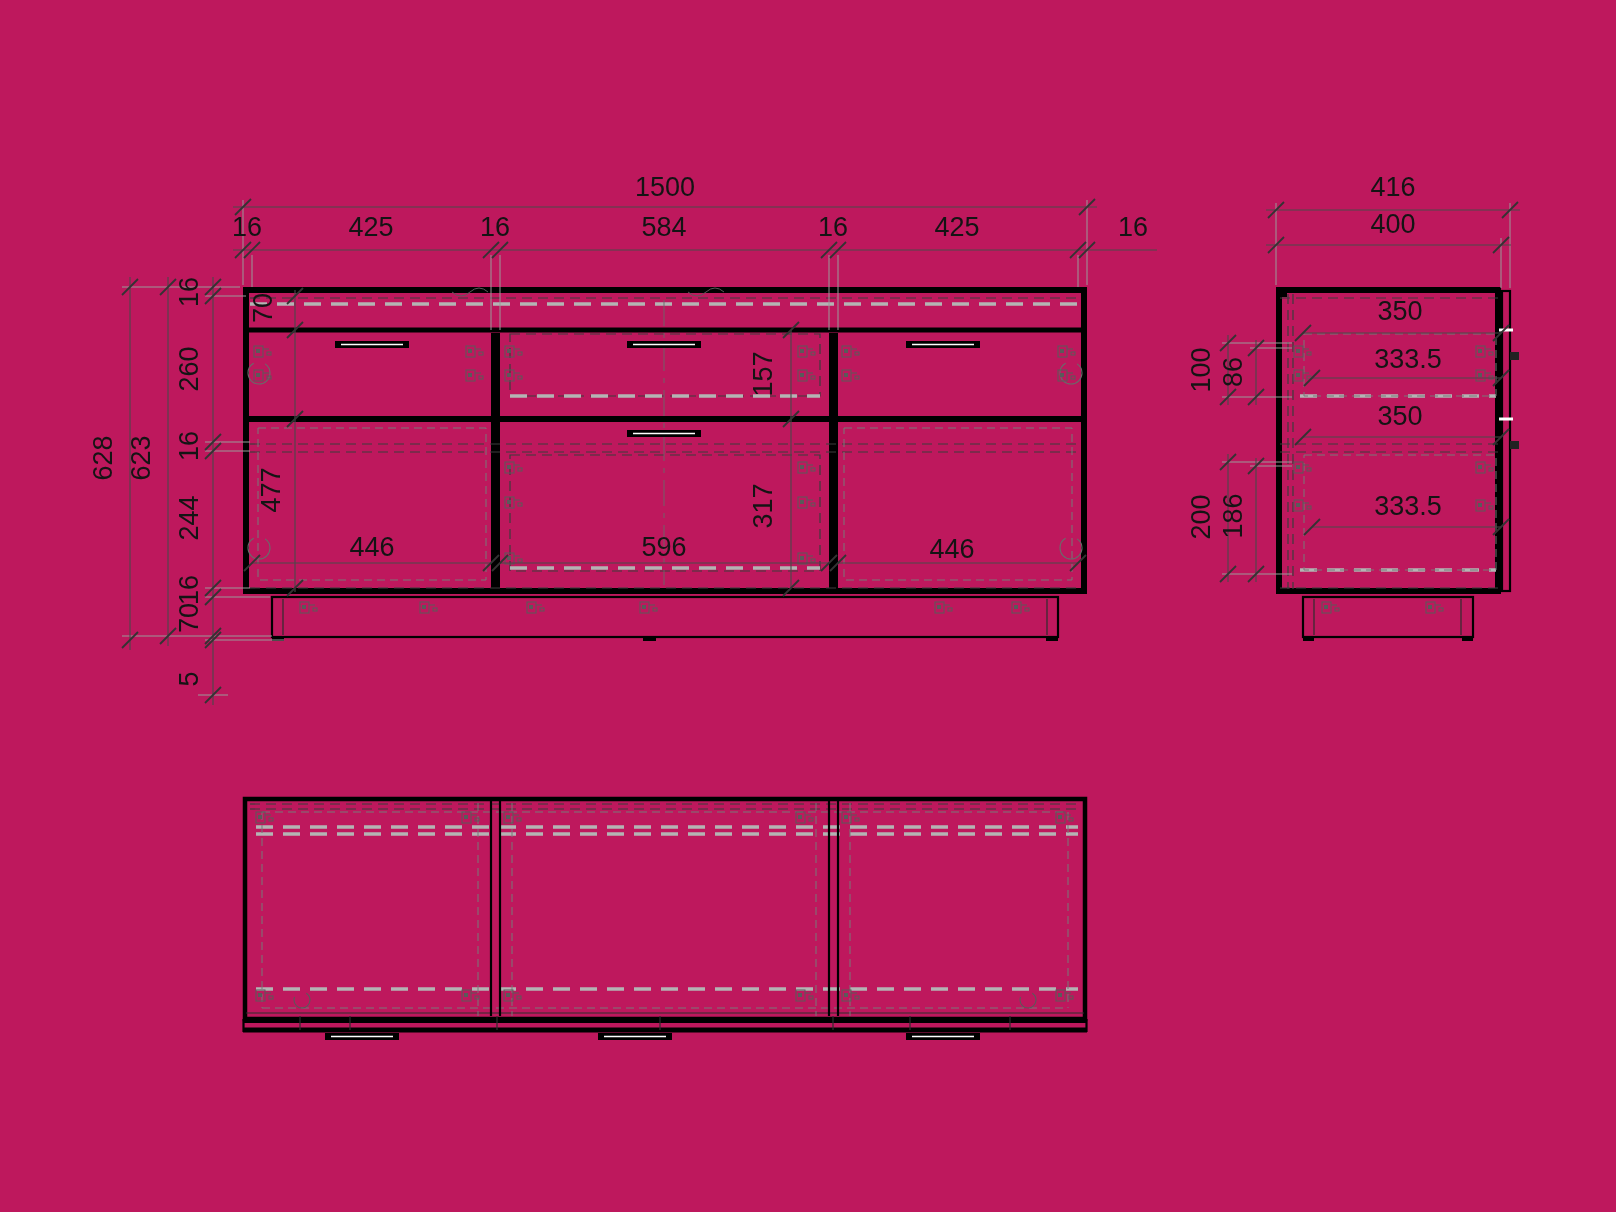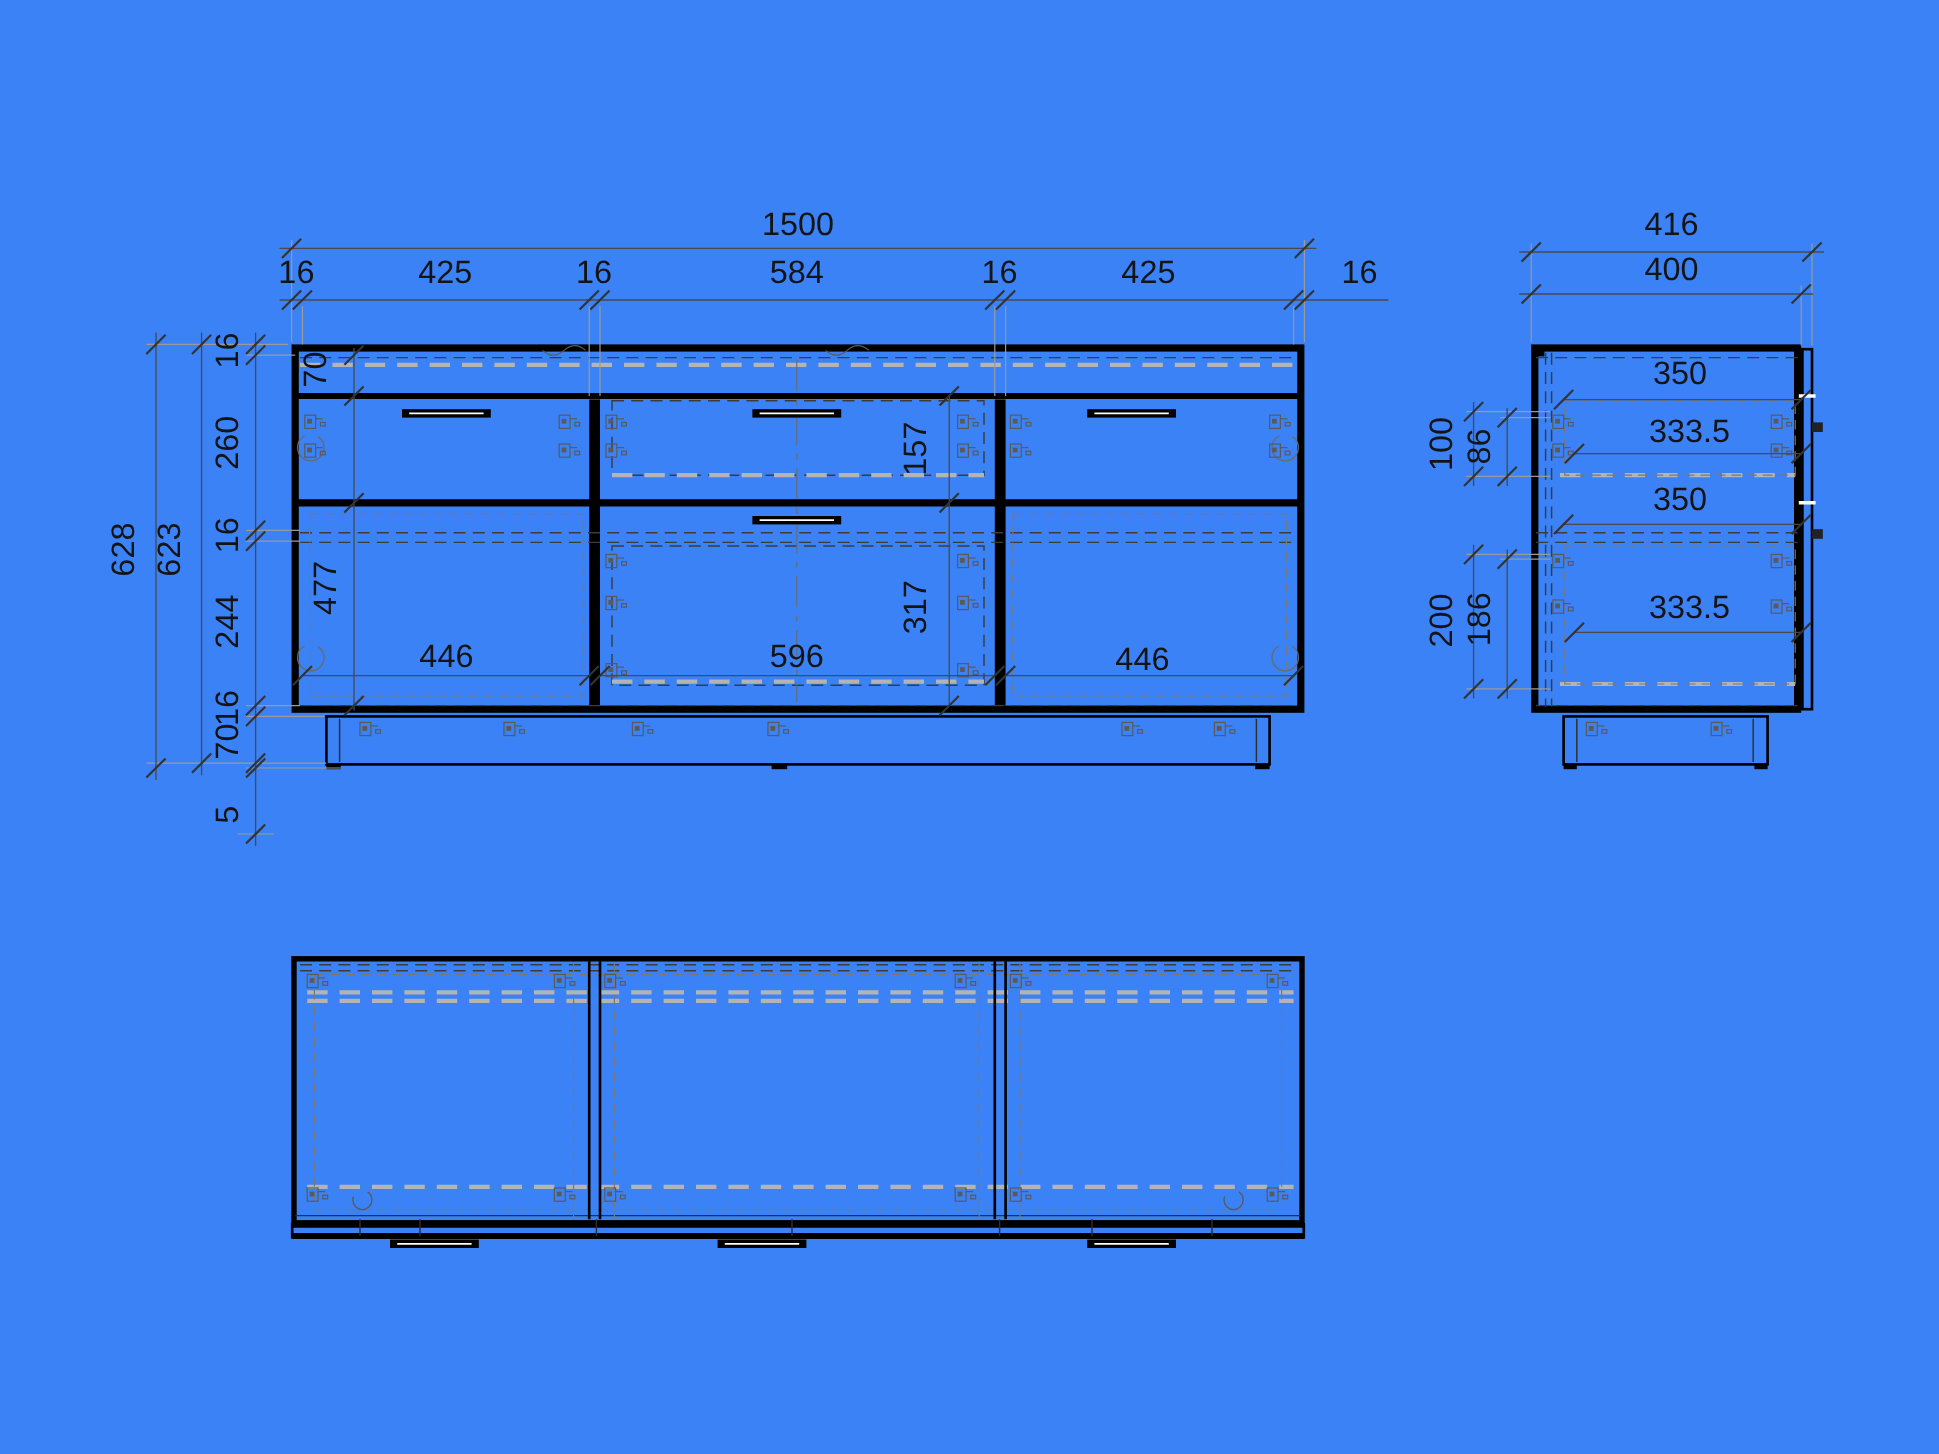--- a/index.html
+++ b/index.html
@@ -1,16 +1,16 @@
 <!DOCTYPE html>
 <html><head>
 <meta charset="utf-8">
 <style>
   html,body{margin:0;padding:0;background:#fff;}
-  #stage{position:relative;width:1616px;height:1212px;background:#3b82f6;overflow:hidden;}
+  #stage{position:relative;width:1616px;height:1212px;background:#be185d;overflow:hidden;}
   svg{position:absolute;left:0;top:0;}
   svg text{font-family:"Liberation Sans","DejaVu Sans",sans-serif;font-size:27px;fill:#141414;}
   .tA{text-anchor:middle;}
   .w9{stroke:#000;stroke-width:9;fill:none;}
   .w6{stroke:#000;stroke-width:6;fill:none;}
   .w5{stroke:#000;stroke-width:5;fill:none;}
   .w4{stroke:#000;stroke-width:4.5;fill:none;}
   .w2{stroke:#000;stroke-width:2.2;fill:none;}
   .w1{stroke:#2e2e2e;stroke-width:1.2;fill:none;}
   .dim{stroke:#4a4a4a;stroke-width:1.1;fill:none;}

